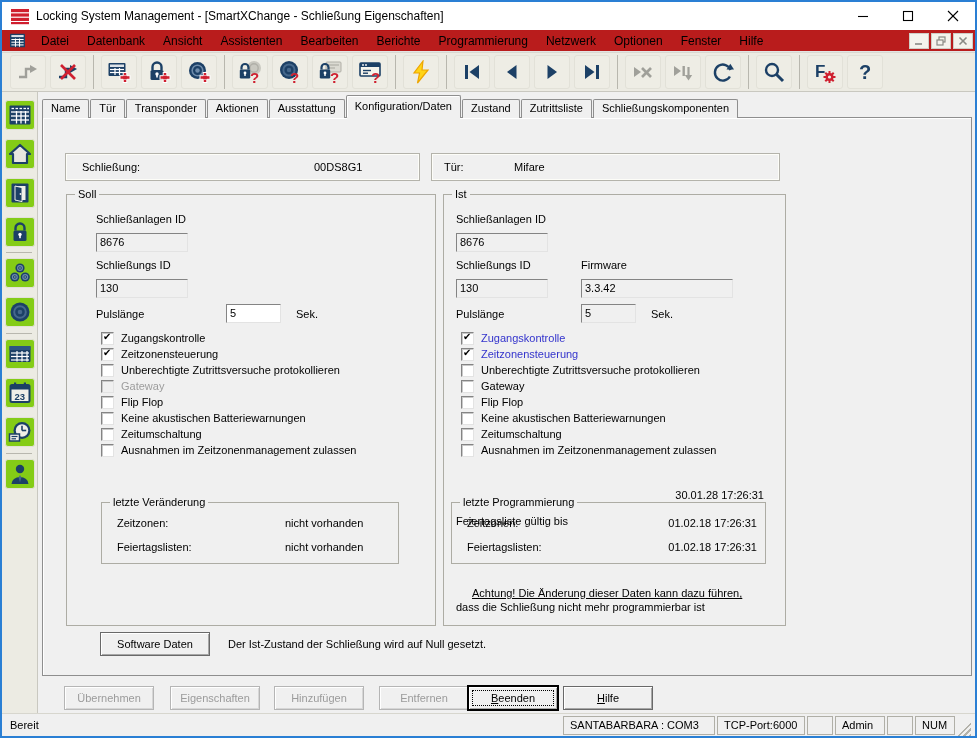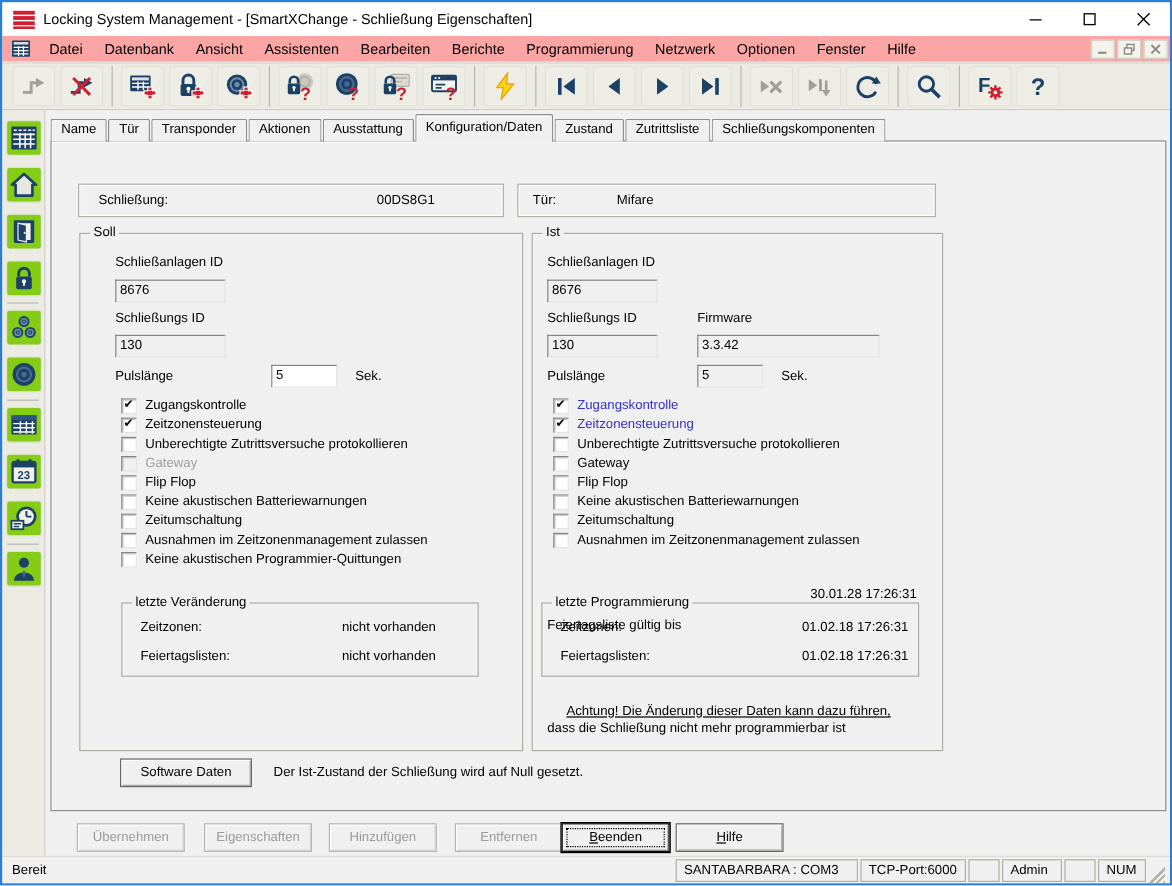--- a/index.html
+++ b/index.html
@@ -8,21 +8,21 @@
   .window { width:977px; height:738px; border:2px solid #2a7fd4; background:#f0f0f0; display:flex; flex-direction:column; }
 
   
   .titlebar { height:28px; background:#fff; display:flex; align-items:center; flex:0 0 auto; }
   .titlebar .app-icon { margin:0 6px 0 8px; display:flex; }
   .titlebar .title { font-size:12px; flex:1; white-space:nowrap; }
   .win-btn { width:45px; height:28px; display:flex; align-items:center; justify-content:center; }
   .win-btn svg { display:block; }
 
   
-  .menubar { height:22px; background:#fca5a5; display:flex; align-items:center; border-bottom:1px solid #e4e4e4; flex:0 0 auto; }
+  .menubar { height:22px; background:#b91c1c; display:flex; align-items:center; border-bottom:1px solid #e4e4e4; flex:0 0 auto; }
   .menubar .menu-icon { margin:0 6px 0 7px; display:flex; }
   .menu-item { padding:3px 9px; white-space:nowrap; font-size:12px; }
   .menubar .spacer { flex:1; }
   .mdi-btn { width:20px; height:16px; border:1px solid #cfcec6; background:#f4f3ec; display:flex; align-items:center; justify-content:center; margin-right:2px; }
   .mdi-btn svg { display:block; }
 
   
   .toolbar { height:40px; background:#ecebe3; border-top:1px solid #d9d8d0; border-bottom:1px solid #c9c8c0; display:flex; align-items:center; padding-left:6px; flex:0 0 auto; }
   .tb-btn { width:36px; height:34px; border-radius:3px; background:#eeede5; border:1px solid #e2e1d8; display:flex; align-items:center; justify-content:center; margin:0 2px; }
   .tb-btn svg { display:block; }
@@ -495,24 +495,20 @@
               <span class="cb-label">Keine akustischen Batteriewarnungen</span>
           </div>
           <div class="cb" style="left:34px; top:232px;">
             <span class="cb-box"></span>
               <span class="cb-label">Zeitumschaltung</span>
           </div>
           <div class="cb" style="left:34px; top:248px;">
             <span class="cb-box"></span>
               <span class="cb-label">Ausnahmen im Zeitzonenmanagement zulassen</span>
           </div>
-          <div class="cb" style="left:34px; top:264px;">
-            <span class="cb-box"></span>
-              <span class="cb-label">Keine akustischen Programmier-Quittungen</span>
-          </div>
 
           <div class="group" style="left:34px; top:307px; width:298px; height:62px;">
             <span class="legend">letzte Veränderung</span>
             <span class="lab" style="left:15px; top:14px;">Zeitzonen:</span>
             <span class="lab" style="left:183px; top:14px;">nicht vorhanden</span>
             <span class="lab" style="left:15px; top:38px;">Feiertagslisten:</span>
             <span class="lab" style="left:183px; top:38px;">nicht vorhanden</span>
           </div>
 
         </div>

